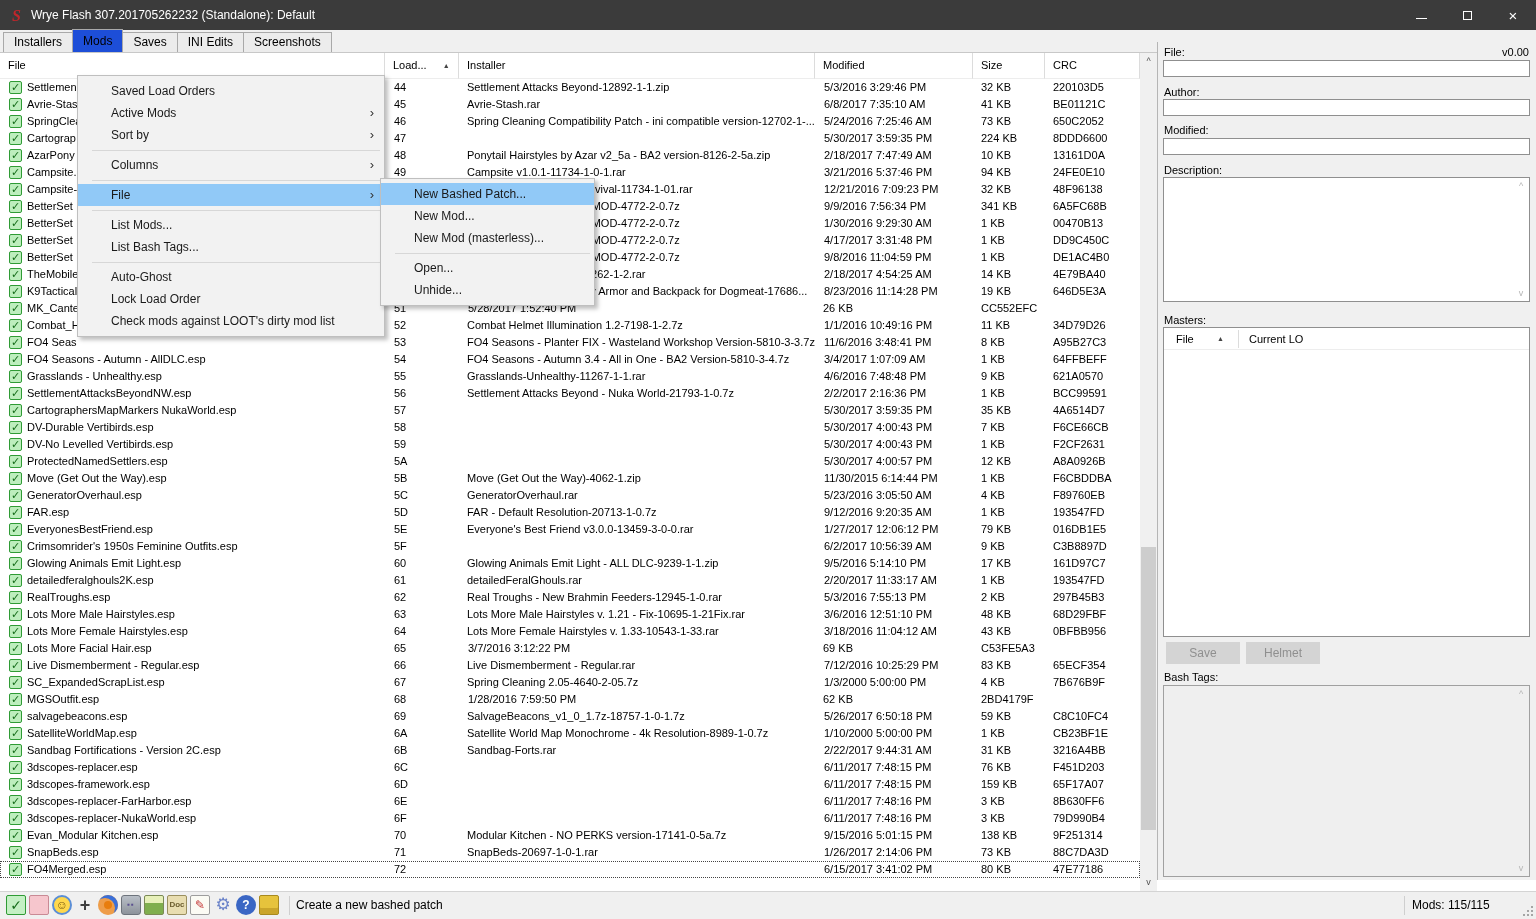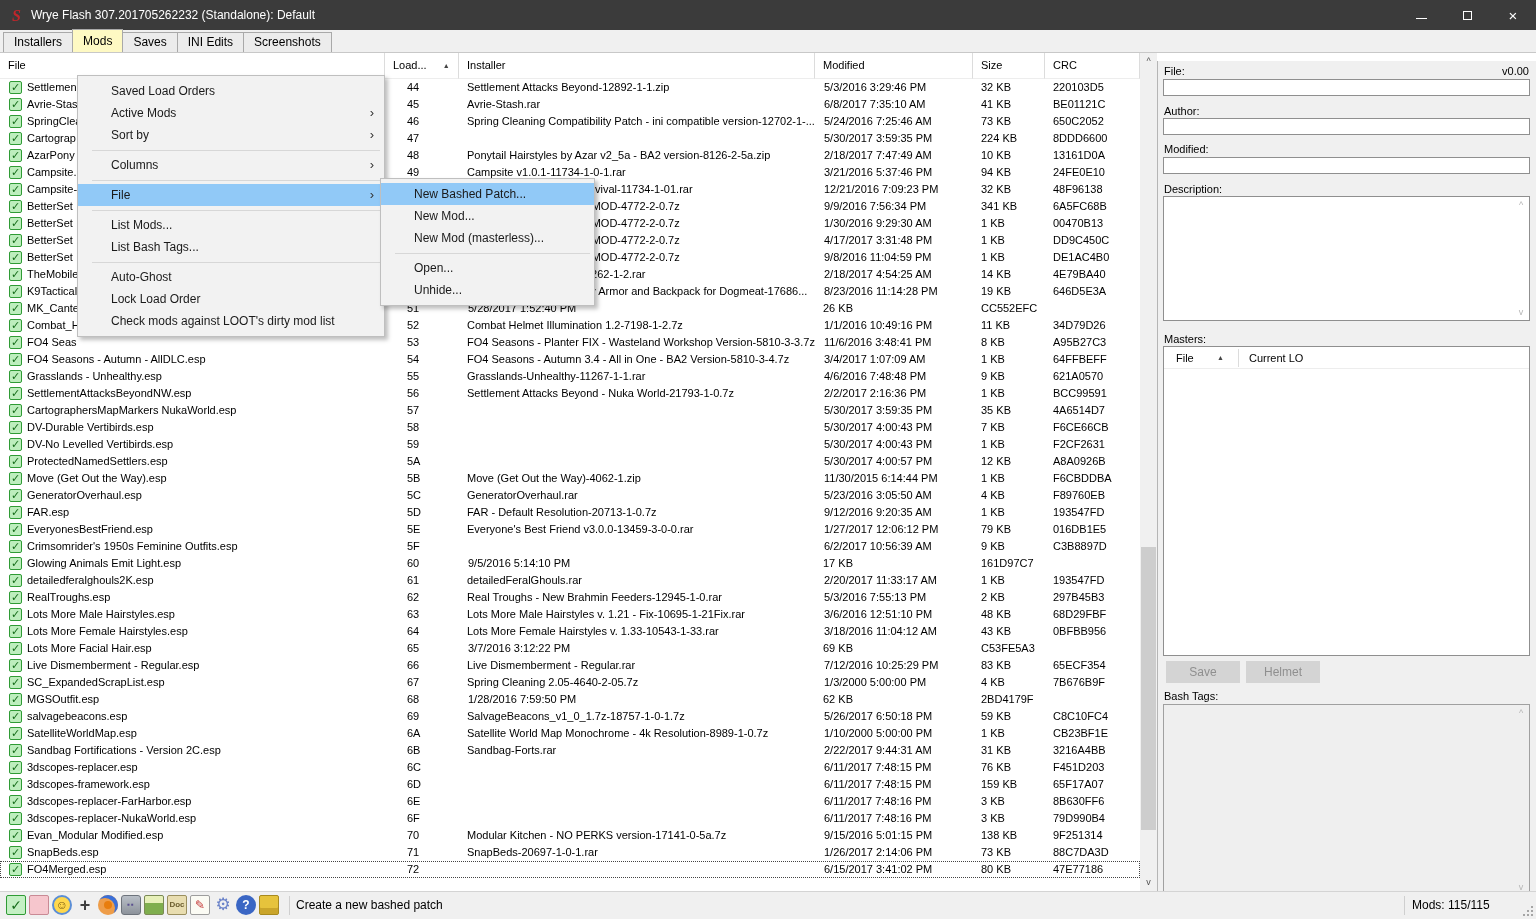--- a/index.html
+++ b/index.html
@@ -17,51 +17,51 @@
   .winbtn { width:46px; height:30px; display:flex; align-items:center; justify-content:center; color:#fff; }
   .glyph-min { width:11px; border-top:1px solid #fff; margin-top:6px; }
   .glyph-max { width:9px; height:9px; border:1px solid #fff; }
   .glyph-close { font-size:15px; line-height:15px; }
 
   
   #tabbar { position:absolute; left:0; top:30px; width:1536px; height:23px; background:#f0f0f0;
     border-bottom:1px solid #c8c8c8; display:flex; align-items:flex-end; padding-left:3px; }
   .tab { font-size:12px; height:20px; line-height:19px; padding:0 10px; background:#ececec;
     border:1px solid #a9a9a9; border-bottom:none; margin-right:-1px; color:#000; }
-  .tab.active { background:#fef9c3; height:23px; line-height:22px; position:relative; z-index:2;text-align:center; }
+  .tab.active { background:#1d4ed8; height:23px; line-height:22px; position:relative; z-index:2;text-align:center; }
 
   
   #listwrap { position:absolute; left:0; top:53px; width:1157px; height:838px; background:#fff; overflow:hidden; }
   #listheader { position:absolute; left:0; top:0; width:1140px; height:26px; background:#fff;
     display:grid; grid-template-columns:385px 74px 356px 158px 72px 95px; font-size:11px; color:#000; }
   #listheader .hc { border-right:1px solid #dcdcdc; border-bottom:1px solid #ededed;
     line-height:25px; padding-left:8px; white-space:nowrap; overflow:hidden; }
   .sortarrow { font-size:7px; margin-left:16px; position:relative; top:-1px; color:#444; }
   #rows { position:absolute; left:0; top:26px; width:1140px; height:812px; overflow:hidden; }
   .mrow { display:grid; grid-template-columns:385px 74px 356px 158px 72px 95px; height:17px; }
   .mrow.sel { outline:1px dotted #444; outline-offset:-1px; }
   .c { font-size:11px; line-height:17px; color:#000; white-space:nowrap; overflow:hidden; }
   .cfile { display:flex; align-items:center; padding-left:9px; }
   .cb { width:13px; height:13px; background:#bdeebd; border:1px solid #2f9b35; border-radius:2px;
     color:#156c1a; font-size:11px; line-height:11px; text-align:center; font-weight:bold; flex:0 0 13px; margin-right:5px; }
   .fname { white-space:nowrap; }
-  .cload { padding-left:9px;margin-left:13px; }
+  .cload { padding-left:9px; }
   .cinst { padding-left:8px; text-overflow:ellipsis; }
   .cmod  { padding-left:9px; }
   .csize { padding-left:8px; }
   .ccrc  { padding-left:8px; }
 
   
   #vscroll { position:absolute; left:1140px; top:0; width:17px; height:838px; background:#f0f0f0; }
   .sarrow { position:absolute; left:0; width:17px; height:17px; color:#505050; font-size:9px;
     text-align:center; line-height:16px; }
   #vthumb { position:absolute; left:1px; top:494px; width:15px; height:283px; background:#cdcdcd; }
 
   
-  #rightpanel { position:absolute; left:1157px; top:61px; width:379px; height:838px; background:#f0f0f0;
+  #rightpanel { position:absolute; left:1157px; top:42px; width:379px; height:838px; background:#f0f0f0;
     border-left:1px solid #b5b5b5; font-size:11px; color:#000; }
   .rp-label { position:absolute; left:6px; white-space:nowrap; }
   .rp-input { position:absolute; left:5px; width:367px; height:17px; background:#fff; border:1px solid #8f8f8f; }
   #rp-version { position:absolute; right:7px; top:4px; }
   .rp-box { position:absolute; left:5px; width:367px; background:#fff; border:1px solid #8f8f8f; }
   .boxarrow { position:absolute; right:2px; width:12px; height:12px; color:#b5b5b5; font-size:9px;
     text-align:center; line-height:12px; }
   #mastershdr { position:absolute; left:0; top:0; width:100%; height:22px; border-bottom:1px solid #ededed;
     display:flex; align-items:center; }
   #mastershdr .mh-file { padding-left:12px; width:53px; }
@@ -466,20 +466,21 @@
           <div class="c cmod">6/2/2017 10:56:39 AM</div>
           <div class="c csize">9 KB</div>
           <div class="c ccrc">C3B8897D</div>
         </div>
         <div class="mrow">
           <div class="c cfile">
             <span class="cb">✓</span>
             <span class="fname">Glowing Animals Emit Light.esp</span>
           </div>
           <div class="c cload">60</div>
+          <div class="c cinst">Glowing Animals Emit Light - ALL DLC-9239-1-1.zip</div>
           <div class="c cmod">9/5/2016 5:14:10 PM</div>
           <div class="c csize">17 KB</div>
           <div class="c ccrc">161D97C7</div>
         </div>
         <div class="mrow">
           <div class="c cfile">
             <span class="cb">✓</span>
             <span class="fname">detailedferalghouls2K.esp</span>
           </div>
           <div class="c cload">61</div>
@@ -636,21 +637,21 @@
           </div>
           <div class="c cload">6F</div>
           <div class="c cinst"></div>
           <div class="c cmod">6/11/2017 7:48:16 PM</div>
           <div class="c csize">3 KB</div>
           <div class="c ccrc">79D990B4</div>
         </div>
         <div class="mrow">
           <div class="c cfile">
             <span class="cb">✓</span>
-            <span class="fname">Evan_Modular Modified.esp</span>
+            <span class="fname">Evan_Modular Kitchen.esp</span>
           </div>
           <div class="c cload">70</div>
           <div class="c cinst">Modular Kitchen - NO PERKS version-17141-0-5a.7z</div>
           <div class="c cmod">9/15/2016 5:01:15 PM</div>
           <div class="c csize">138 KB</div>
           <div class="c ccrc">9F251314</div>
         </div>
         <div class="mrow">
           <div class="c cfile">
             <span class="cb">✓</span>

